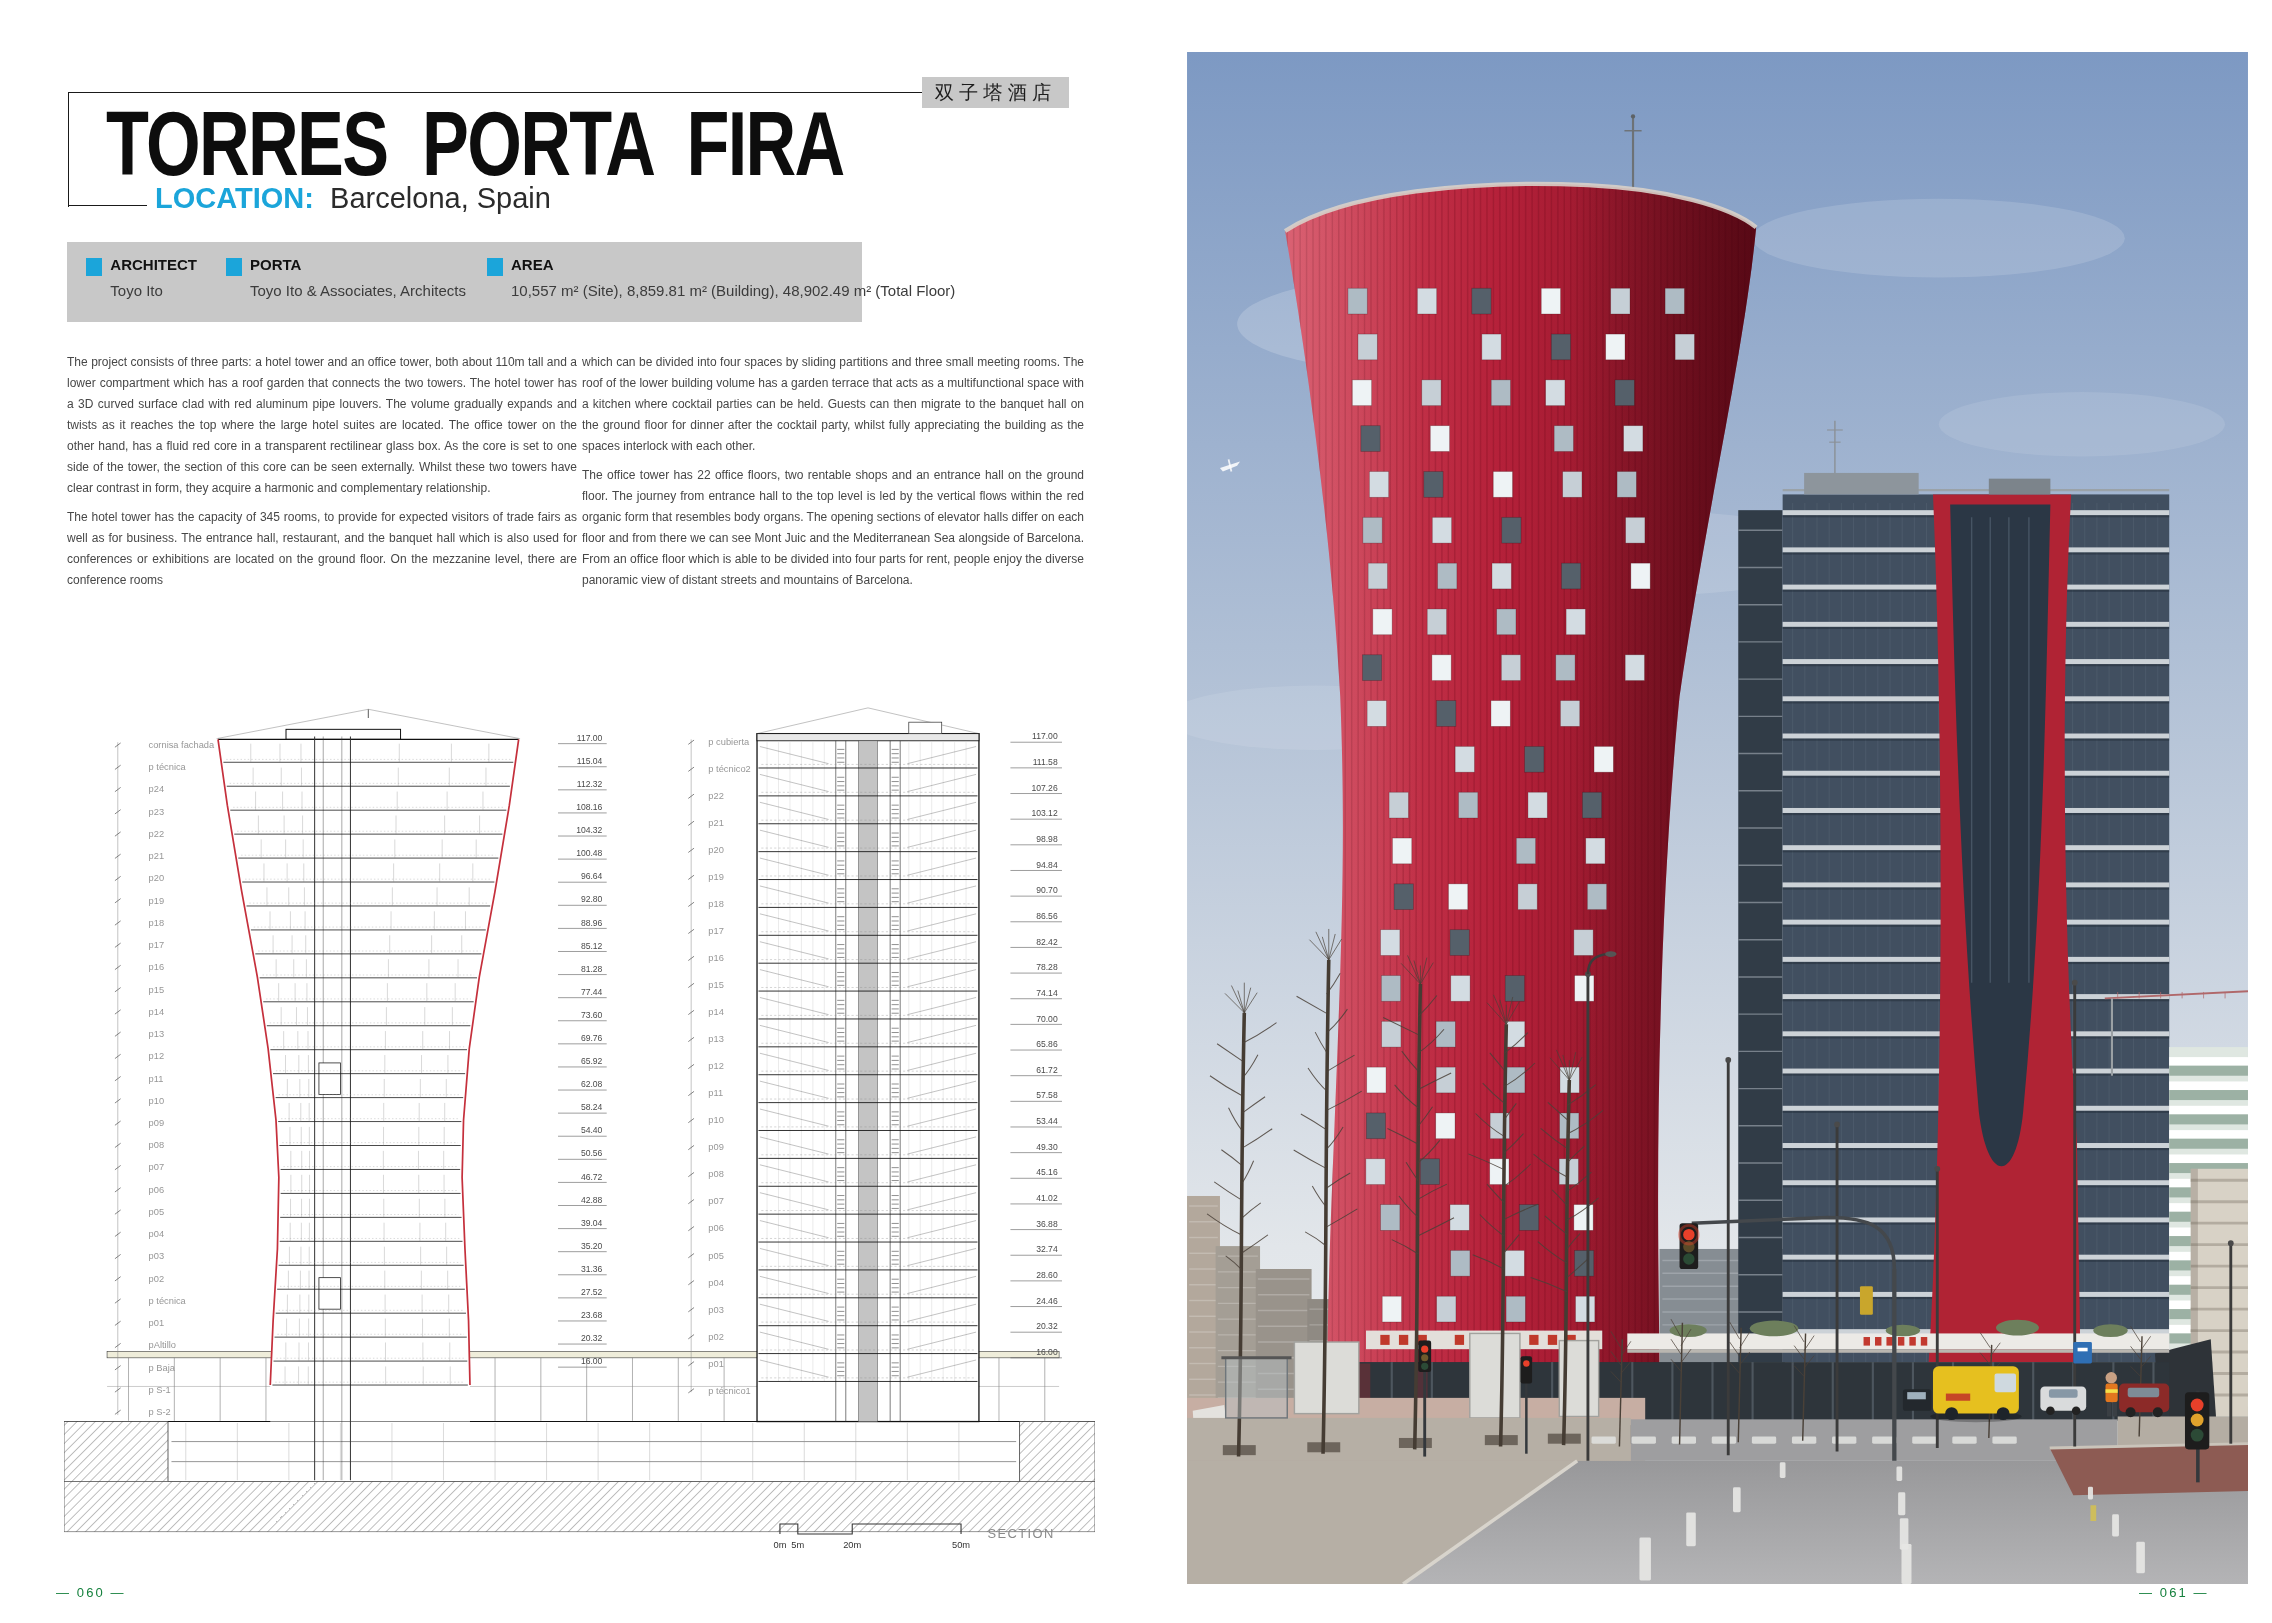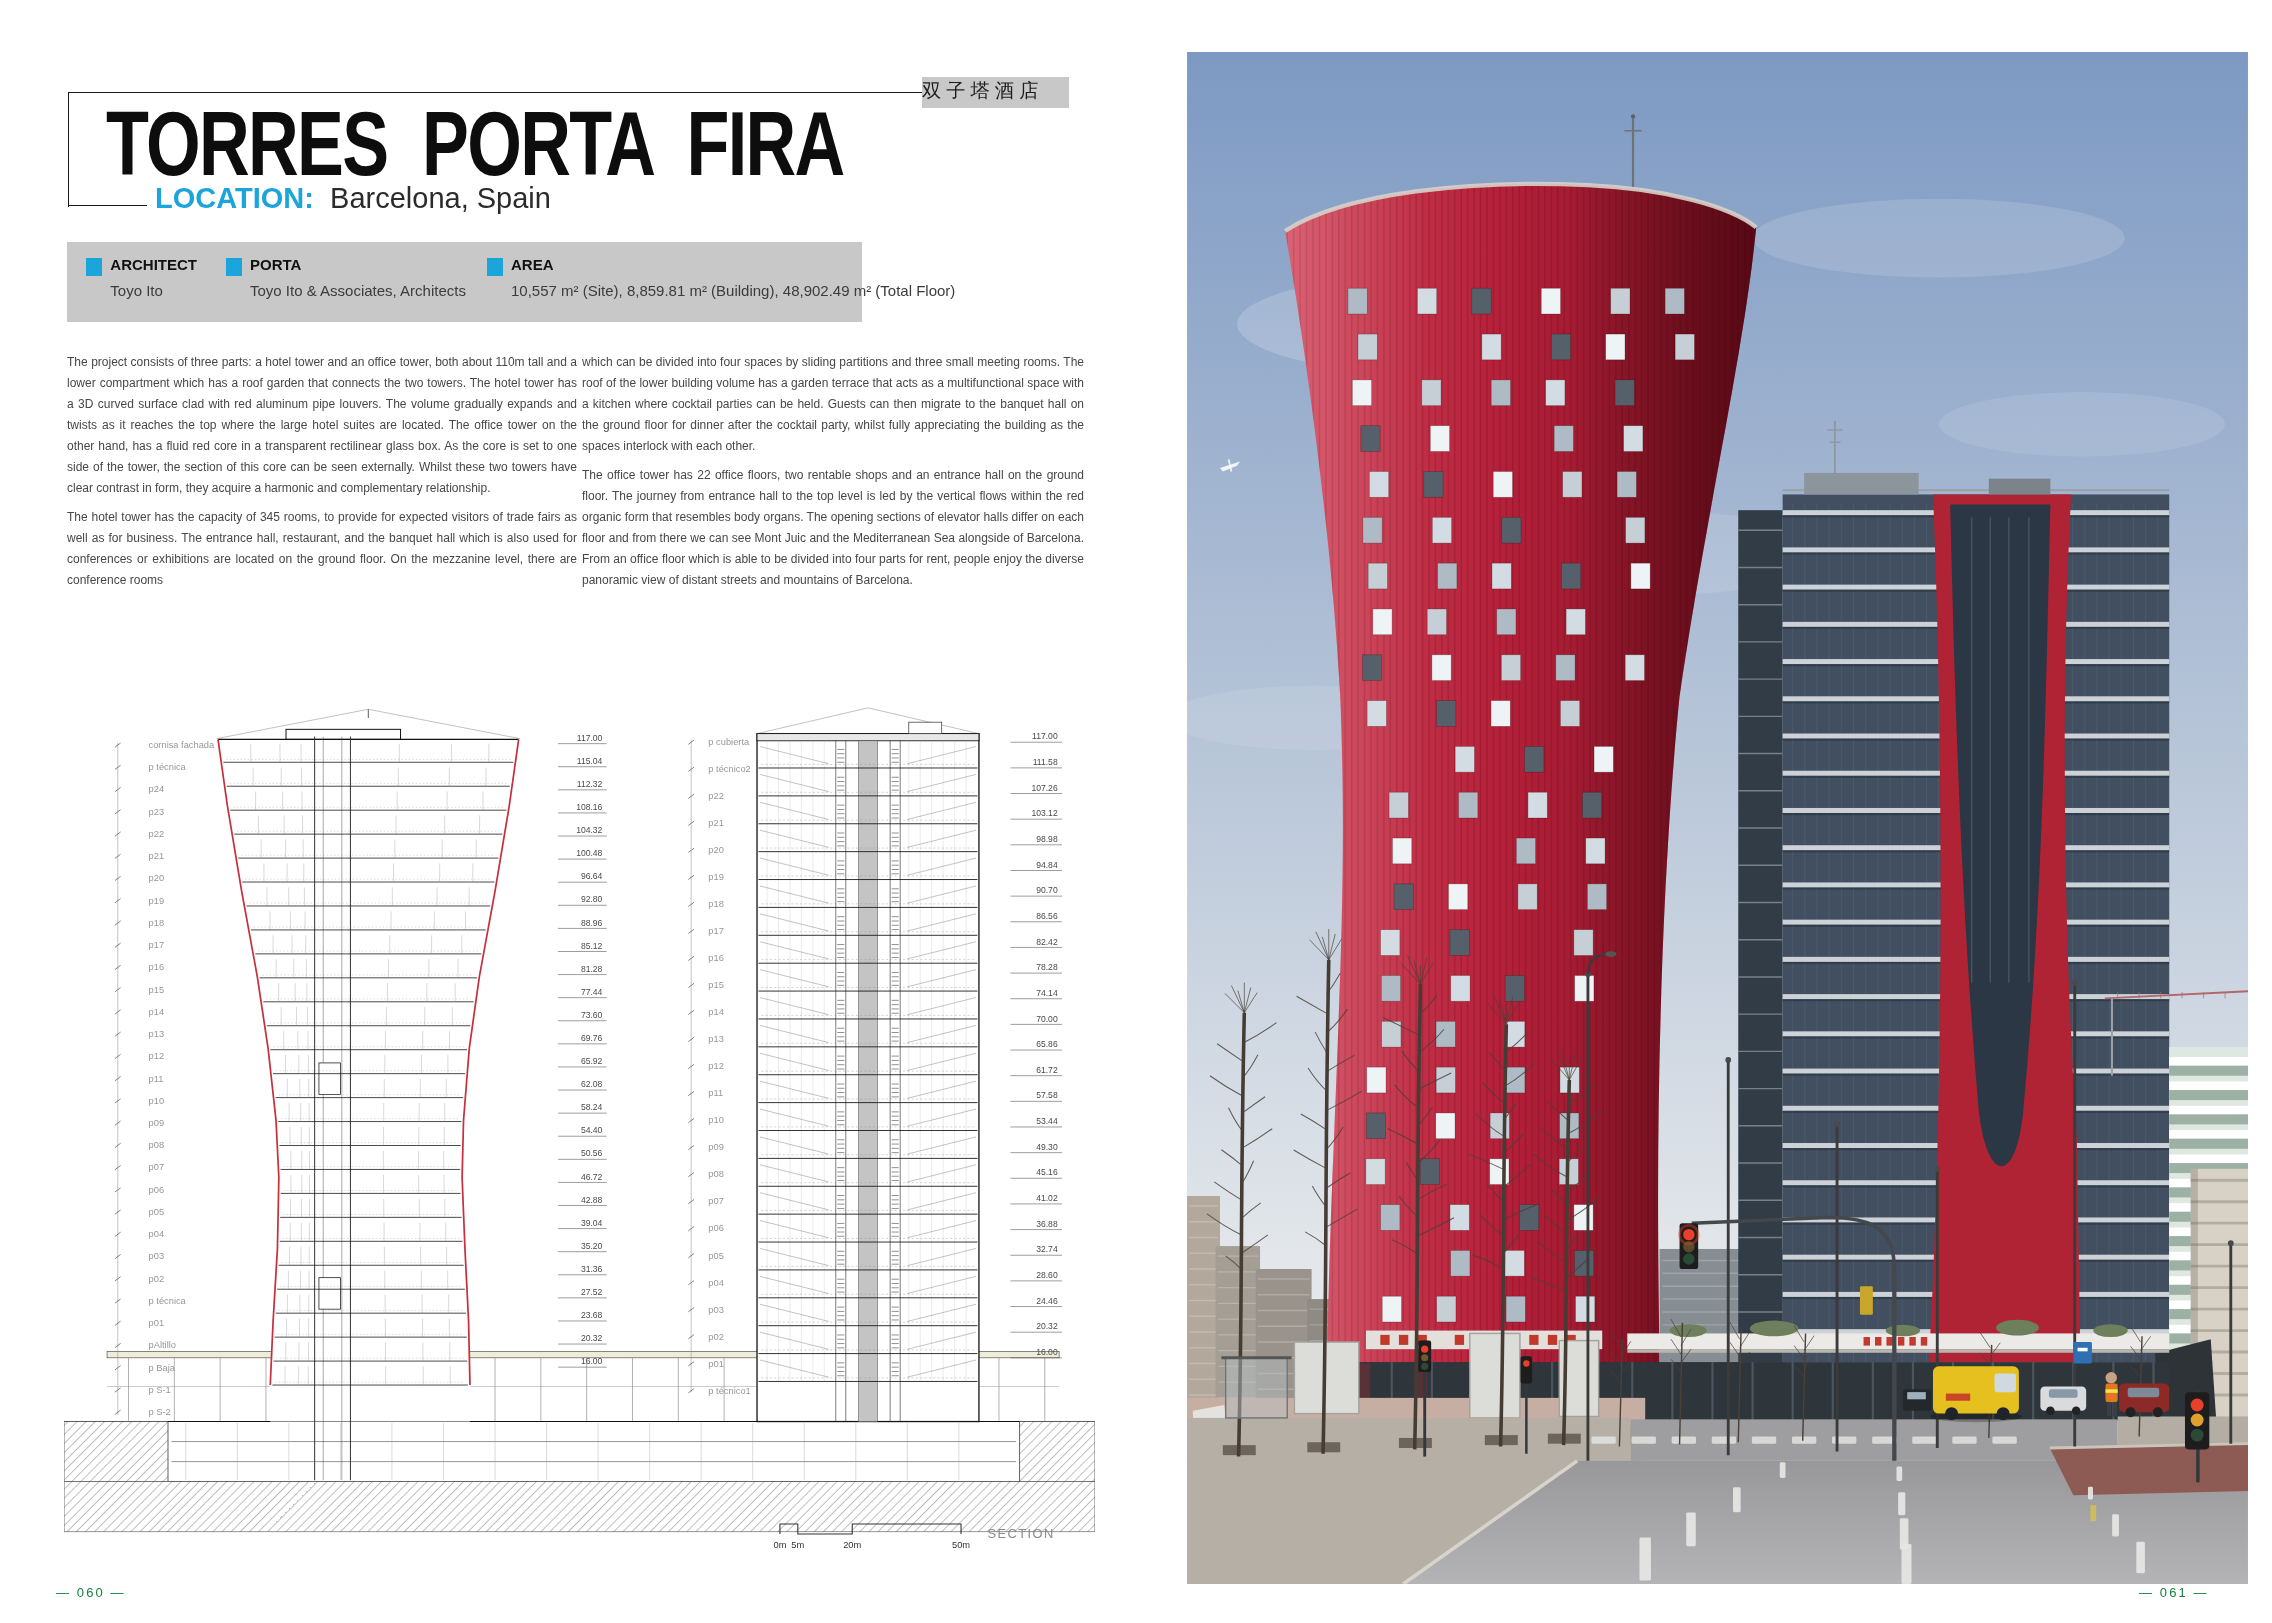--- a/index.html
+++ b/index.html
@@ -7,21 +7,21 @@
        font-family:"Liberation Sans",sans-serif;color:#222}
   .abs{position:absolute}
   .hline{position:absolute;background:#1a1a1a}
   .vline{position:absolute;background:#1a1a1a}
   .title{font-weight:bold;font-size:90px;letter-spacing:-2.1px;word-spacing:21.5px;white-space:nowrap;
          color:#0d0d0d;transform:scaleX(.78);transform-origin:0 0;line-height:1}
   .loc{font-size:29px;white-space:nowrap}
   .loc .lab{font-weight:bold}
   .loc .val{color:#2b2b2b}
   .tag{background:#c8c8c8;font-size:19.3px;letter-spacing:5px;color:#1c1c1c;
-       text-align:left;line-height:31px;font-family:Liberation Mono, monospace}
+       text-align:center;line-height:31px;font-family:Liberation Sans, sans-serif}
   .infobar{background:#c8c8c8}
   .info-item{position:absolute;top:0;height:100%}
   .bullet{position:absolute;top:15.7px;width:15.7px;height:18.6px}
   .ilabel{position:absolute;top:14.3px;left:24px;font-size:15px;font-weight:bold;color:#111;white-space:nowrap}
   .ivalue{position:absolute;top:40px;left:24px;font-size:15px;color:#3c3c3c;white-space:nowrap}
   .bodycol{position:absolute;font-size:12px;line-height:21px;text-align:justify;color:#474747}
   .bodycol p{margin:0 0 7.9px 0}
   .folio{position:absolute;font-size:13px;color:#15803d;letter-spacing:2.1px;white-space:nowrap}
   svg text{font-family:"Liberation Sans",sans-serif}
 </style>

